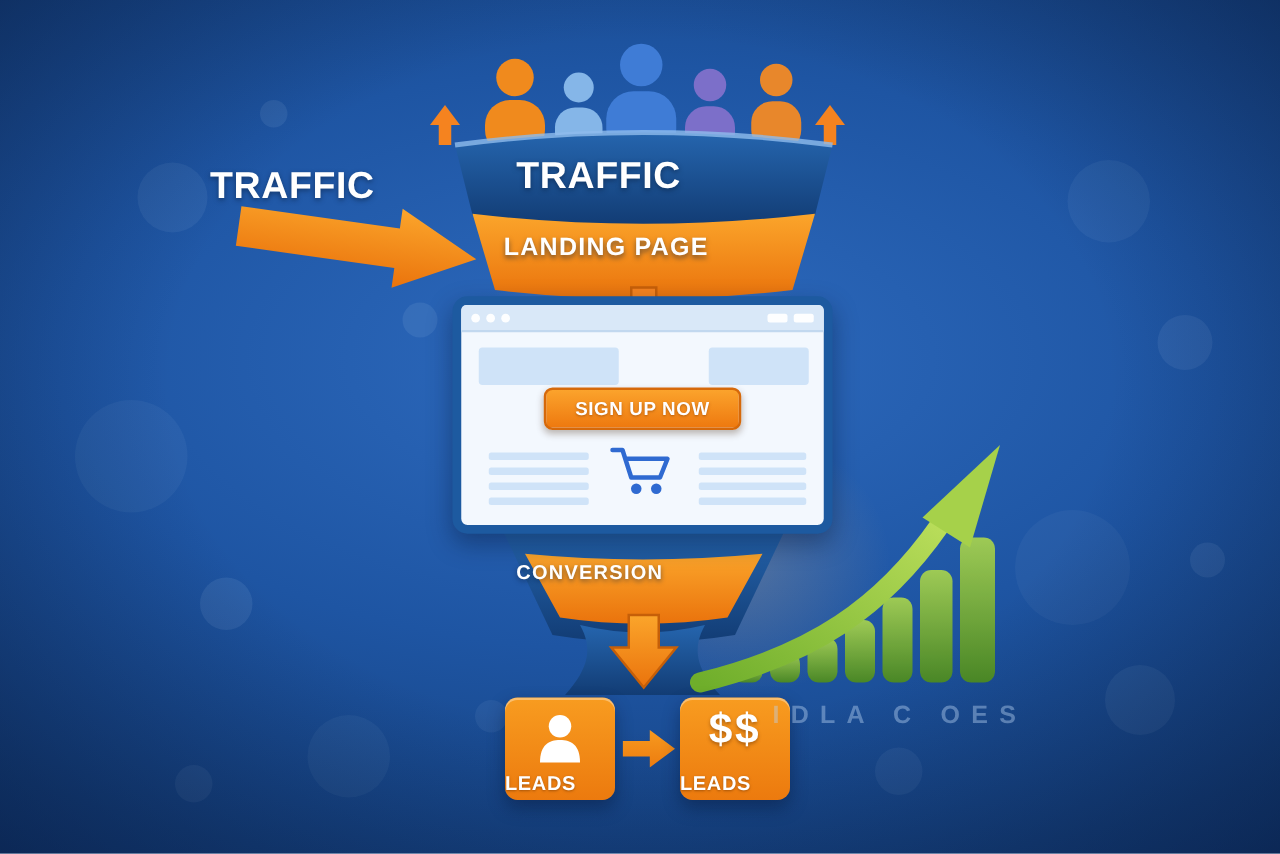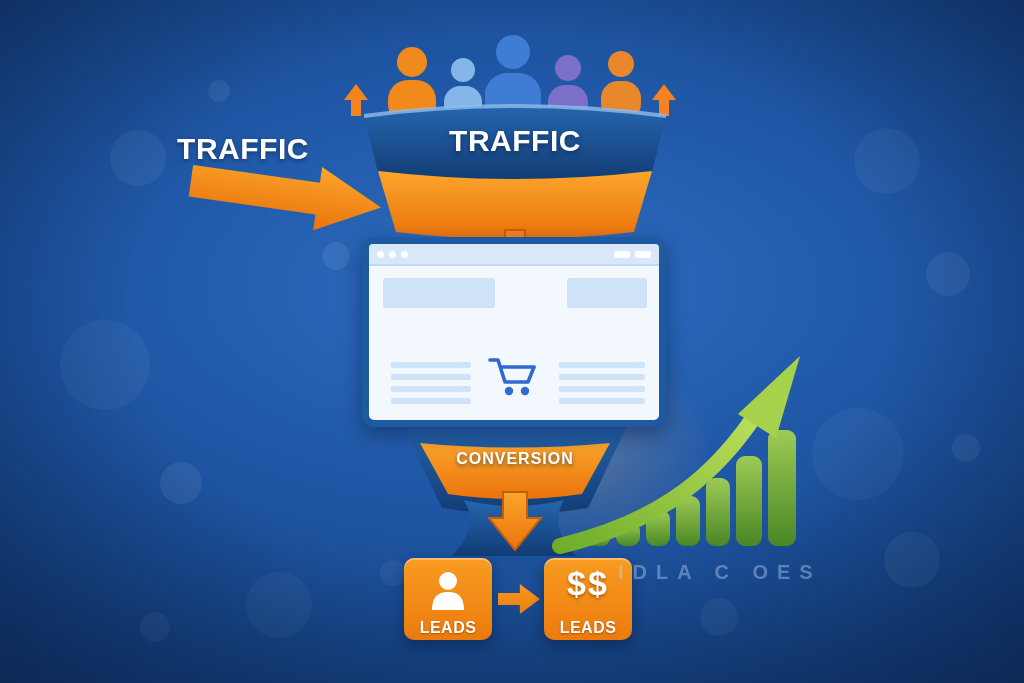--- a/index.html
+++ b/index.html
@@ -7,21 +7,21 @@
   body{font-family:"Liberation Sans",sans-serif}
   .stage{position:relative;width:1024px;height:683px;overflow:hidden;
     background:radial-gradient(ellipse 120% 90% at 50% 42%, #2e6bbf 0%, #1e55a3 38%, #15417f 68%, #0d2f66 100%)}
   .bokeh{position:absolute;border-radius:50%;background:#bcd8f5}
   .glow{position:absolute;border-radius:50%}
   .glow-warm{left:420px;top:300px;width:340px;height:300px;background:radial-gradient(closest-side,rgba(255,196,122,.22),rgba(255,196,122,0) 72%)}
   .glow-blue{left:340px;top:110px;width:350px;height:320px;background:radial-gradient(closest-side,rgba(150,200,255,.20),rgba(150,200,255,0) 72%)}
   .vignette{position:absolute;inset:0;background:radial-gradient(ellipse at 50% 45%, rgba(0,0,0,0) 52%, rgba(5,20,52,.5) 100%)}
   .art{position:absolute;inset:0}
 
-  .label{position:absolute;color:#fff;font-weight:bold;text-align:center;
+  .label{position:absolute;color:#fff;font-weight:bold;text-align:left;
     text-shadow:0 2px 4px rgba(10,30,60,.55);letter-spacing:.5px}
   .lbl-side{left:168px;top:132px;width:150px;font-size:30px}
   .lbl-funnel-top{left:413px;top:124px;width:204px;font-size:30px}
   .lbl-landing{left:403px;top:187px;width:224px;font-size:20px;letter-spacing:1px}
   .lbl-conversion{left:413px;top:450px;width:204px;font-size:16px;letter-spacing:1px}
 
   .browser{position:absolute;left:362px;top:237px;width:304px;height:190px;background:#f3f8fe;
     border:7px solid #1d5aa0;border-radius:12px;box-shadow:0 8px 20px rgba(4,20,50,.4)}
   .b-header{position:relative;height:22px;background:#d9e8f8;border-bottom:2px solid #c2d8ef;
     border-radius:4px 4px 0 0;display:flex;align-items:center;gap:5px;padding:0 8px}
@@ -39,21 +39,21 @@
   .lines{position:absolute;display:flex;flex-direction:column;gap:6px}
   .lines i{display:block;height:6px;background:#cfe3f8;border-radius:2px}
   .lines-left{left:22px;top:96px;width:80px}
   .lines-right{right:14px;top:96px;width:86px}
   .cart{position:absolute;left:50%;transform:translateX(-50%);top:88px}
 
   .obox{position:absolute;width:88px;height:82px;background:linear-gradient(#f89c20,#ec7a0e);
     border-radius:10px;box-shadow:0 6px 14px rgba(5,20,50,.4), inset 0 2px 0 rgba(255,255,255,.35)}
   .leads{left:404px;top:558px}
   .sales{left:544px;top:558px}
-  .box-label{position:absolute;bottom:3px;left:0;right:0;text-align:center;color:#fff;font-weight:bold;
+  .box-label{position:absolute;bottom:3px;left:0;right:0;text-align:left;color:#fff;font-weight:bold;
     font-size:16px;text-shadow:0 1px 2px rgba(90,40,0,.5);letter-spacing:.5px}
   .dollars{position:absolute;top:6px;left:0;right:0;text-align:center;color:#fff;font-weight:bold;
     font-size:34px;letter-spacing:2px;text-shadow:0 2px 3px rgba(90,40,0,.45)}
   .person-badge{position:absolute;top:10px;left:50%;transform:translateX(-50%)}
   .rarrow{position:absolute;left:498px;top:582px;width:42px;height:34px;
     background:linear-gradient(#f89c20,#ec7a0e);
     clip-path:polygon(0 32%,52% 32%,52% 6%,100% 50%,52% 94%,52% 68%,0 68%)}
 
   .watermark{position:absolute;left:618px;top:561px;font-size:20px;font-weight:bold;
     letter-spacing:9px;color:rgba(185,212,242,.42)}
@@ -166,20 +166,21 @@
       <span class="dot"></span>
       <span class="dot"></span>
       <span class="dot"></span>
       <span class="spacer"></span>
       <span class="hctrl"></span>
       <span class="hctrl"></span>
     </div>
     <div class="b-body">
       <div class="blk hero-l"></div>
       <div class="blk hero-r"></div>
+      <button class="signup">SIGN UP NOW</button>
       <div class="lines lines-left">
           <i></i>
           <i></i>
           <i></i>
           <i></i>
         </div>
       <svg class="cart" width="54" height="46" viewBox="0 0 54 46">
         <path d="M3,6 H11 L18,28 H41 L47,13 H14" fill="none" stroke="#2F6AD1" stroke-width="3.6" stroke-linejoin="round" stroke-linecap="round"></path>
         <circle cx="22" cy="37" r="4.2" fill="#2F6AD1"></circle>
         <circle cx="38" cy="37" r="4.2" fill="#2F6AD1"></circle>
@@ -188,20 +189,21 @@
           <i></i>
           <i></i>
           <i></i>
           <i></i>
         </div>
     </div>
   </div>
 
   <div class="label lbl-side">TRAFFIC</div>
   <div class="label lbl-funnel-top">TRAFFIC</div>
+  <div class="label lbl-landing">LANDING PAGE</div>
   <div class="label lbl-conversion">CONVERSION</div>
 
   <div class="obox leads">
     <svg class="person-badge" width="44" height="44" viewBox="0 0 44 44">
       <circle cx="22" cy="13" r="9" fill="#fff"></circle>
       <path d="M6,42 C6,28 13,24 22,24 C31,24 38,28 38,42 Z" fill="#fff"></path>
     </svg>
     <div class="box-label">LEADS</div>
   </div>
 

